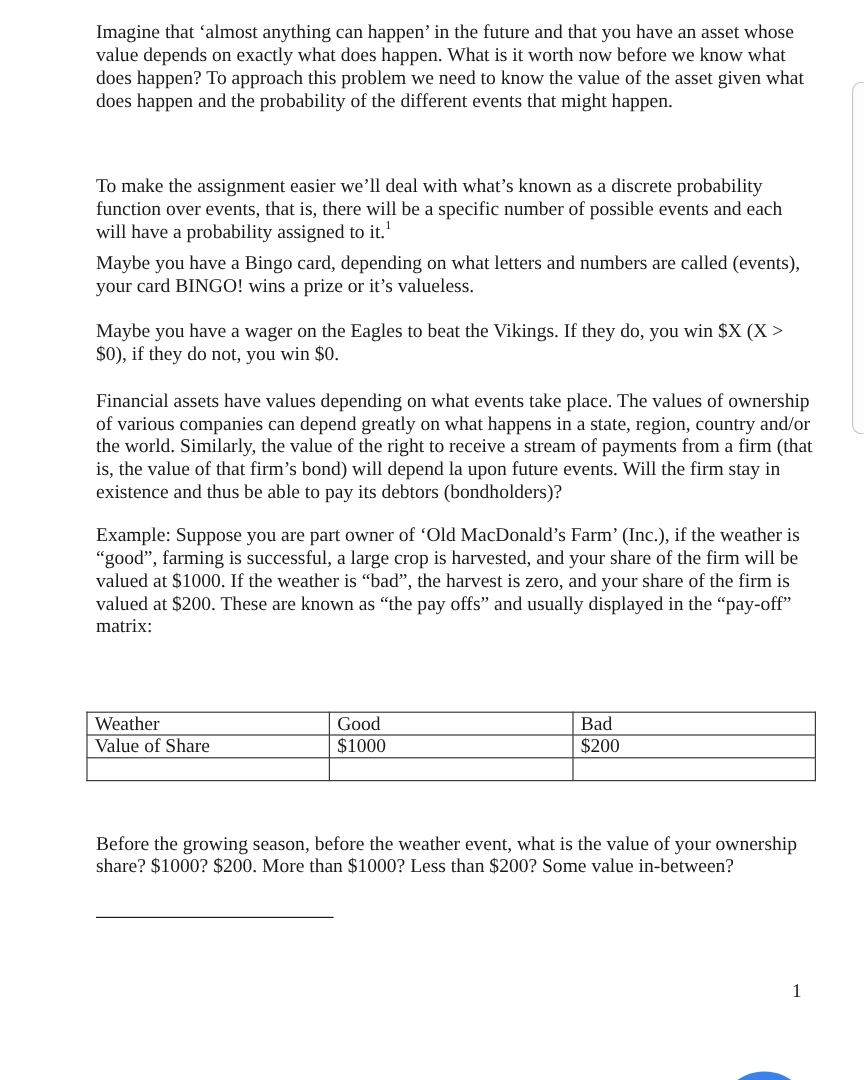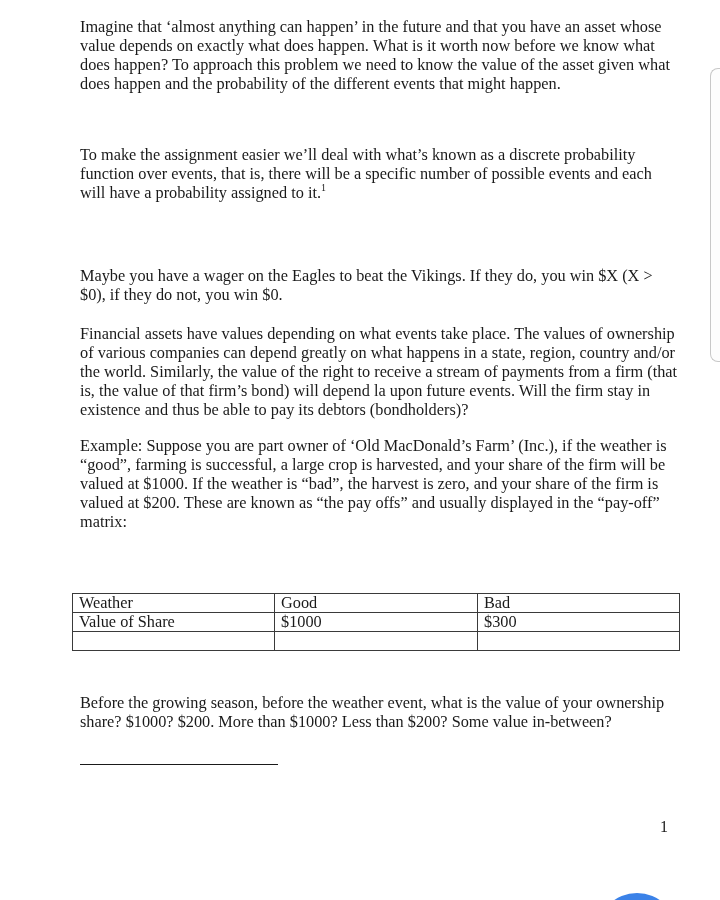--- a/index.html
+++ b/index.html
@@ -120,20 +120,23 @@
 <div class="page">
 
   <p class="para" style="top:17px;">
     <span>Imagine that ‘almost anything can happen’ in the future and that you have an asset whose value depends on exactly what does happen.  What is it worth now before we know what does happen? To approach this problem we need to know the value of the asset given what does happen and the probability of the different events that might happen.</span>
   </p>
 
   <p class="para" style="top:133px;margin-top:12px;">
     <span>To make the assignment easier we’ll deal with what’s known as a discrete probability function over events, that is, there will be a specific number of possible events and each will have a probability assigned to it.</span><sup class="fnref">1</sup>
   </p>
 
+  <p class="para" style="top:209px;">
+    <span>Maybe you have a Bingo card, depending on what letters and numbers are called (events), your card BINGO! wins a prize or it’s valueless.</span>
+  </p>
 
   <p class="para" style="top:266px;">
     <span>Maybe you have a wager on the Eagles to beat the Vikings. If they do, you win $X (X &gt; $0), if they do not, you win $0.</span>
   </p>
 
   <p class="para" style="top:324px;">
     <span>Financial assets have values depending on what events take place. The values of ownership of various companies can depend greatly on what happens in a state, region, country and/or the world.  Similarly, the value of the right to receive a stream of payments from a firm (that is, the value of that firm’s bond) will depend la upon future events.  Will the firm stay in existence and thus be able to pay its debtors (bondholders)?</span>
   </p>
 
   <p class="para" style="top:436px;">
@@ -148,21 +151,21 @@
     </colgroup>
     <tbody>
         <tr>
       <td class="center">Weather</td>
       <td>Good</td>
       <td>Bad</td>
     </tr>
     <tr>
       <td>Value of Share</td>
       <td>$1000</td>
-      <td>$300</td>
+      <td>$200</td>
     </tr>
     <tr>
       <td></td>
       <td></td>
       <td></td>
     </tr>
   </tbody>
     </table>
 
   <p class="para" style="top:693px;">

